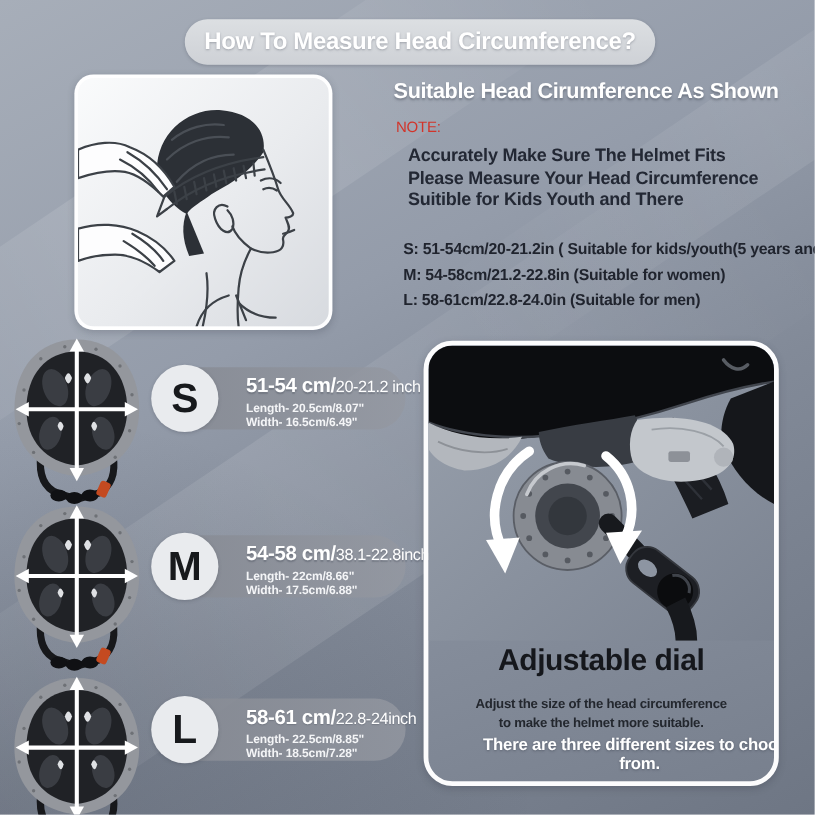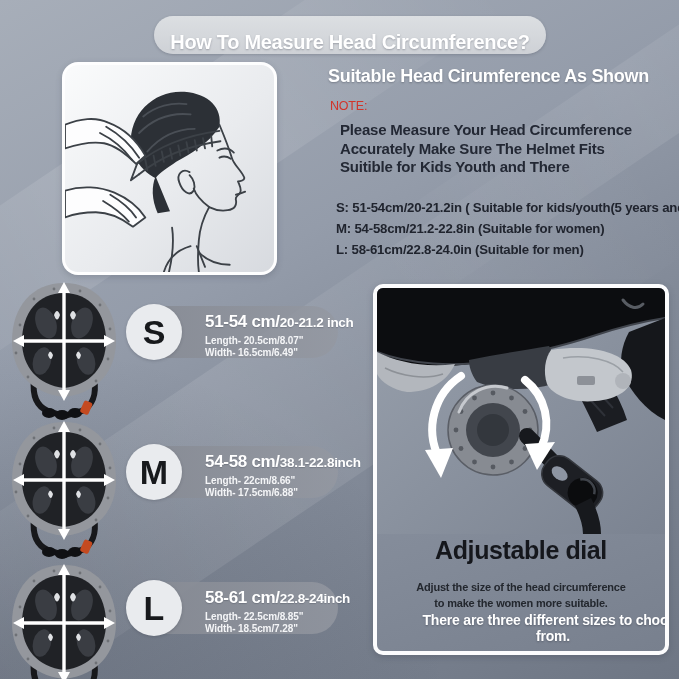--- a/index.html
+++ b/index.html
@@ -8,21 +8,21 @@
     background:
       radial-gradient(120% 90% at 0% 100%, rgba(30,36,48,.20) 0%, rgba(30,36,48,0) 55%),
       linear-gradient(152deg,#a7aeb9 0%, #949caa 38%, #828a98 62%, #6e7684 100%);}
   .streak{position:absolute;transform:rotate(-34deg);background:linear-gradient(90deg,rgba(255,255,255,0) 0%,rgba(255,255,255,.14) 50%,rgba(255,255,255,0) 100%);pointer-events:none;}
   .s1{width:760px;height:120px;left:-220px;top:110px;}
   .s2{width:980px;height:170px;left:-240px;top:360px;opacity:.7;}
   .s3{width:620px;height:90px;left:330px;top:60px;opacity:.6;}
 
   .banner{position:absolute;left:154px;top:16px;width:392px;height:38px;border-radius:19px;
     background:linear-gradient(180deg,#dcdfe2,#ced1d6);box-shadow:0 1px 3px rgba(50,56,68,.25);
-    display:flex;align-items:flex-end;justify-content:center;}
+    display:flex;align-items:center;justify-content:center;}
   .banner span{color:#ffffff;font-weight:bold;font-size:20px;letter-spacing:-.3px;text-shadow:0 1px 2px rgba(90,96,108,.45);}
 
   .illus-box{position:absolute;left:62px;top:62px;width:209px;height:207px;border-radius:16px;
     border:3px solid rgba(255,255,255,.95);background:linear-gradient(135deg,#fafbfc 0%,#e9ebee 55%,#d7dadf 100%);
     box-shadow:0 2px 6px rgba(50,56,68,.22);overflow:hidden;}
   .illus-box svg{position:absolute;left:0;top:0;width:100%;height:100%;}
 
   .measure-heading{position:absolute;left:328px;top:66px;color:#ffffff;font-weight:bold;font-size:18px;letter-spacing:-.3px;text-shadow:0 1px 2px rgba(40,46,58,.35);white-space:nowrap;}
   .note-label{position:absolute;left:330px;top:99px;color:#d2342a;font-weight:normal;font-size:12.5px;letter-spacing:-.2px;}
   .note-lines{position:absolute;left:340px;top:121px;color:#232834;font-weight:bold;font-size:15px;line-height:18.5px;letter-spacing:-.2px;white-space:nowrap;}
@@ -36,25 +36,25 @@
     background:linear-gradient(90deg,rgba(134,138,147,.92) 0%,rgba(148,152,161,.80) 100%);}
   .p-s{top:306px;} .p-m{top:446px;} .p-l{top:582px;}
   .letter-circle{position:absolute;left:126px;width:56px;height:56px;border-radius:50%;
     background:#e9ebee;box-shadow:0 1px 3px rgba(50,56,68,.25);
     display:flex;align-items:center;justify-content:center;}
   .c-s{top:304px;} .c-m{top:444px;} .c-l{top:580px;}
   .letter-circle span{color:#17191c;font-weight:bold;font-size:34px;line-height:1;}
   .row-text{position:absolute;left:205px;color:#fff;white-space:nowrap;}
   .t-s{top:312px;} .t-m{top:452px;} .t-l{top:588px;}
   .row-range{font-weight:bold;font-size:17px;letter-spacing:-.3px;text-shadow:0 1px 1px rgba(60,66,78,.3);}
-  .row-range .unit{font-weight:bold;font-size:13.5px;}
+  .row-range .unit{font-weight:normal;font-size:13.5px;}
   .row-sub{font-weight:bold;font-size:10px;line-height:12px;color:#f4f5f7;margin-top:3px;letter-spacing:-.1px;}
 
-  .dial-panel{position:absolute;left:373px;top:284px;width:296px;height:371px;box-sizing:border-box;
-    border:4px solid #fcfcfd;border-radius:10px;overflow:hidden;
+  .dial-panel{position:absolute;left:353px;top:284px;width:296px;height:371px;box-sizing:border-box;
+    border:4px solid #fcfcfd;border-radius:24px;overflow:hidden;
     background:linear-gradient(160deg,#929aa7 0%,#848c9a 55%,#78808e 100%);
     box-shadow:0 2px 6px rgba(50,56,68,.25);}
   .dial-photo{position:absolute;left:0;top:0;width:288px;height:246px;}
   .dial-photo svg{width:100%;height:100%;}
   .panel-heading{position:absolute;left:0;top:248px;width:100%;text-align:center;color:#15171c;font-weight:bold;font-size:25px;letter-spacing:-.4px;}
   .panel-desc{position:absolute;left:0;top:291px;width:100%;text-align:center;color:#23272e;font-weight:bold;font-size:11px;line-height:16px;letter-spacing:-.2px;}
   .panel-highlight{position:absolute;left:0;top:324px;width:100%;text-align:center;color:#ffffff;font-weight:bold;font-size:14px;letter-spacing:-.2px;text-shadow:0 1px 2px rgba(40,46,58,.4);padding-left:32px;}
 </style>
 </head>
 <body>
@@ -103,22 +103,22 @@
         <path d="M0,122 C16,117 34,118 48,124 C62,130 72,139 78,148 L66,157 C54,148 42,143 30,143 C20,143 8,145 0,148 Z" fill="#fdfdfe"></path>
         <path d="M44,126 C54,132 63,139 69,148"></path>
         <path d="M37,132 C47,138 56,145 62,152"></path>
       </g>
     </svg>
   </div>
 
   <div class="measure-heading">Suitable Head Cirumference As Shown</div>
   <div class="note-label">NOTE:</div>
   <div class="note-lines">
+    <div>Accurately Make Sure The Helmet Fits</div>
     <div>Please Measure Your Head Circumference</div>
-    <div>Accurately Make Sure The Helmet Fits</div>
     <div>Suitible for Kids Youth and There</div>
   </div>
   <div class="size-lines">
     <div>S: 51-54cm/20-21.2in  ( Suitable for kids/youth(5 years and up)</div>
     <div>M: 54-58cm/21.2-22.8in  (Suitable for women)</div>
     <div>L: 58-61cm/22.8-24.0in  (Suitable for men)</div>
   </div>
 
   <div class="helmet h-s">
     <svg viewBox="0 0 120 150">
@@ -357,17 +357,17 @@
         </g>
         <g fill="#ffffff">
           <polygon points="48,162 64,190 76,160"></polygon>
           <polygon points="148,156 160,182 178,154"></polygon>
         </g>
       </svg>
     </div>
     <div class="panel-heading">Adjustable dial</div>
     <div class="panel-desc">
       <div>Adjust the size of the head circumference</div>
-      <div>to make the women more suitable.</div>
+      <div>to make the helmet more suitable.</div>
     </div>
     <div class="panel-highlight">There are three different sizes to choose from.</div>
   </div>
 </div>
 
 </body></html>

